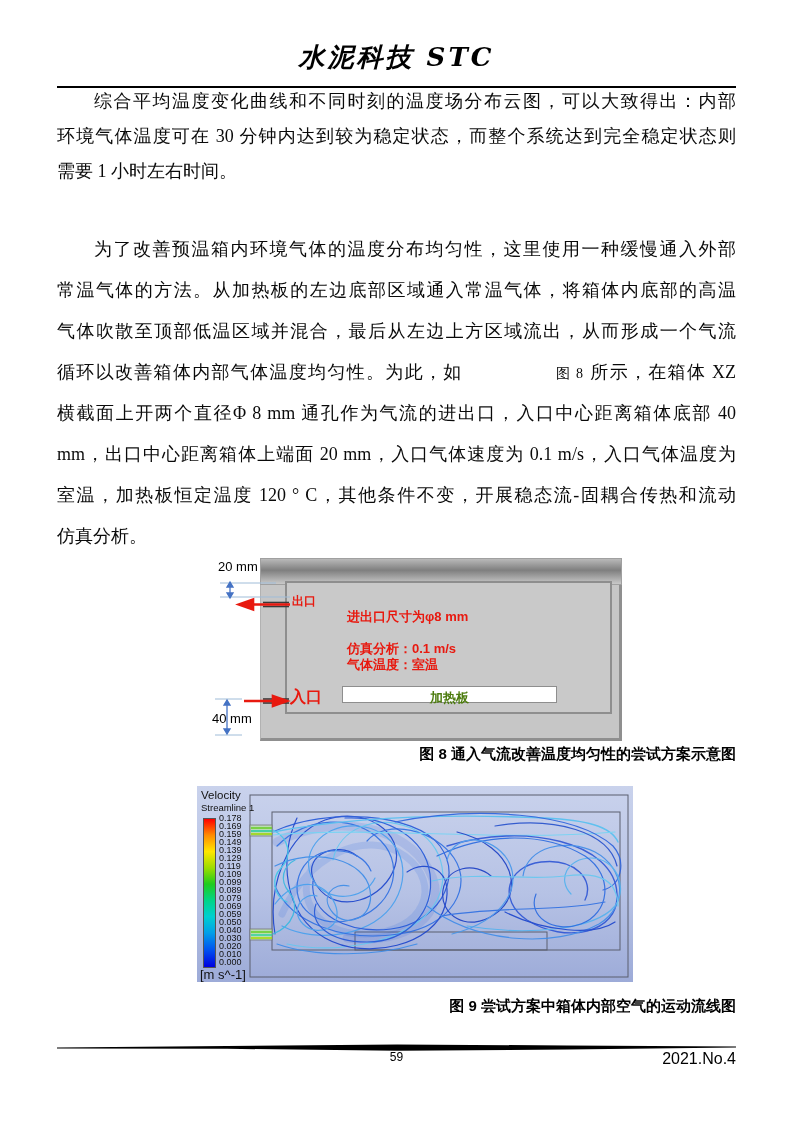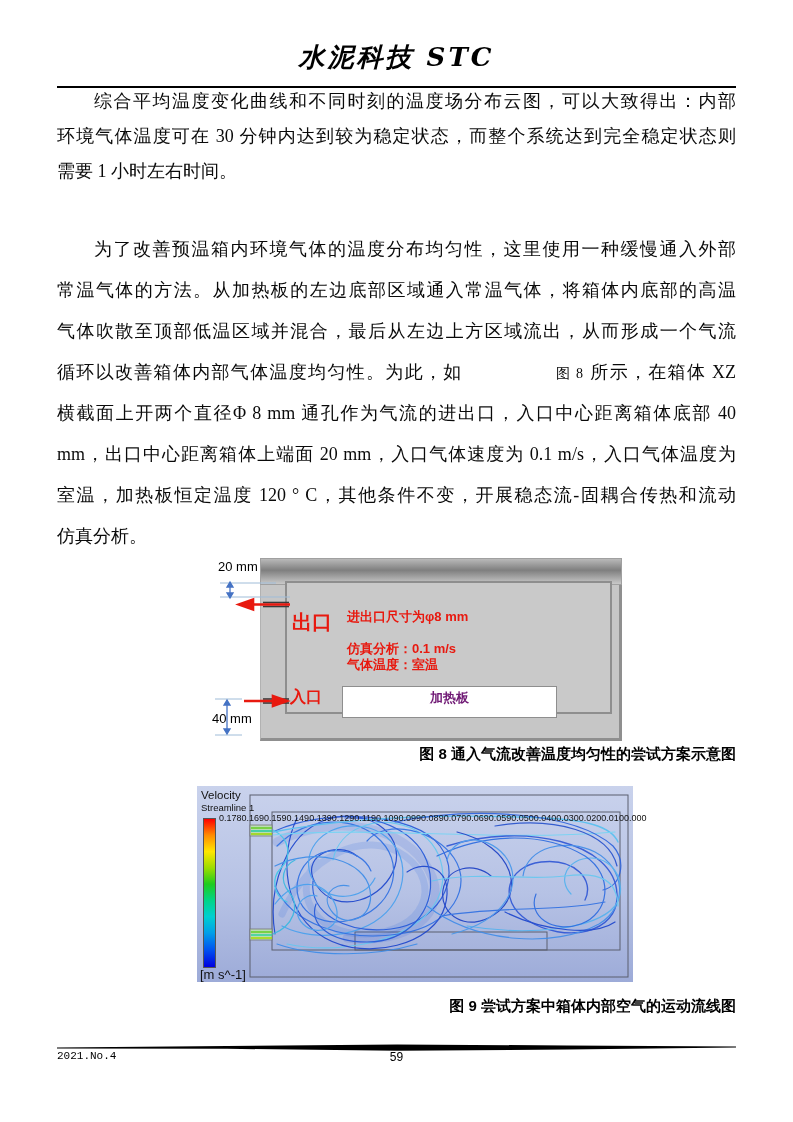--- a/index.html
+++ b/index.html
@@ -27,48 +27,48 @@
   .fig8{position:absolute;left:210px;top:553px;width:430px;height:200px;}
   .f8-outer{position:absolute;left:50px;top:5px;width:362px;height:183px;background:#c6c6c6;
     border:1px solid #b2b2b2;border-right:3px solid #8f8f8f;border-bottom:3px solid #8f8f8f;box-sizing:border-box;}
   .f8-band{position:absolute;left:50px;top:5px;width:362px;height:27px;box-sizing:border-box;
     background:linear-gradient(180deg,#b9b9b9 0%,#7f7f7f 45%,#c9c9c9 100%);border:1px solid #a0a0a0;}
   .f8-inner{position:absolute;left:75px;top:28px;width:327px;height:133px;background:#c9c9c9;
     border:2px solid #8e8e8e;box-sizing:border-box;}
   .f8-svg{position:absolute;left:0;top:0;width:430px;height:200px;}
   .f8-dim{position:absolute;font-family:"Liberation Sans","DejaVu Sans",sans-serif;font-size:13px;color:#000;}
   .f8-red{position:absolute;font-family:"Liberation Sans","DejaVu Sans",sans-serif;font-weight:bold;color:#e8190f;}
-  .f8-heater{position:absolute;left:132px;top:133px;width:215px;height:32px;background:#fff;
+  .f8-heater{position:absolute;left:132px;top:133px;width:215px;height:17px;background:#fff;
     border:1px solid #8e8e8e;box-sizing:border-box;text-align:center;font-family:"Liberation Sans",sans-serif;
-    font-weight:bold;font-size:13px;line-height:22px;color:#701a75;}
+    font-weight:bold;font-size:13px;line-height:22px;color:#4d7c0f;}
   .fig-caption{position:absolute;left:57px;width:679px;text-align:right;
     font-family:"Liberation Sans","DejaVu Sans",sans-serif;font-weight:bold;font-size:15px;color:#000;}
 
   
   .fig9{position:absolute;left:197px;top:786px;width:436px;height:196px;
     background:linear-gradient(180deg,#c9d2ec 0%,#b6c2e5 55%,#9dabd8 100%);}
   .f9-legend{position:absolute;left:4px;top:3px;font-family:"Liberation Sans","DejaVu Sans",sans-serif;
     font-size:11.5px;color:#111;line-height:12px;}
   .f9-legend-sub{position:absolute;left:4px;top:16px;font-family:"Liberation Sans",sans-serif;
     font-size:9.5px;color:#111;}
   .f9-colorbar{position:absolute;left:6px;top:32px;width:11px;height:148px;border:1px solid #555;
     background:linear-gradient(180deg,#fe0000 0%,#ff8c00 11%,#ffe600 22%,#9cdd00 33%,#1ecc1e 44%,
       #00d487 55%,#00cfd0 66%,#009fe8 77%,#0055f0 88%,#0000e0 100%);}
-  .f9-ticks{position:absolute;left:22px;top:28px;height:156px;display:flex;flex-direction:row;
+  .f9-ticks{position:absolute;left:22px;top:28px;height:156px;display:flex;flex-direction:column;
     justify-content:flex-start;}
   .cbtick{font-family:"Liberation Sans","DejaVu Sans",sans-serif;font-size:9px;line-height:8px;color:#111;}
   .f9-unit{position:absolute;left:3px;top:181px;font-family:"Liberation Sans",sans-serif;font-size:13px;color:#111;}
   .f9-svg{position:absolute;left:0;top:0;width:436px;height:196px;}
 
   
   .footer-rule{position:absolute;left:57px;top:1044px;width:679px;height:8px;}
   .page-num{position:absolute;left:57px;top:1050px;width:679px;text-align:center;
     font-family:"Liberation Sans",sans-serif;font-size:12px;color:#000;}
-  .issue{position:absolute;left:57px;top:1050px;width:679px;text-align:left;
-    font-family:Liberation Mono, monospace;font-size:11px;color:#000;}
+  .issue{position:absolute;left:57px;top:1050px;width:679px;text-align:right;
+    font-family:Liberation Sans, sans-serif;font-size:16px;color:#000;}
 </style>
 </head>
 <body>
 
 <div class="page">
 
   <div class="journal-title">水泥科技 STC</div>
   <div class="header-rule"></div>
 
   <div class="tline indent" style="top:84px">综合平均温度变化曲线和不同时刻的温度场分布云图，可以大致得出：内部</div>
@@ -119,21 +119,21 @@
       <g stroke="#e8190f" stroke-width="2.6" fill="#e8190f">
         <line x1="80" y1="51.5" x2="38" y2="51.5"></line>
         <polygon points="29,51.5 43,46.5 43,56.5"></polygon>
         <line x1="34" y1="148" x2="68" y2="148"></line>
         <polygon points="77,148 63,143 63,153"></polygon>
       </g>
     </svg>
 
     <div class="f8-dim" style="left:8px;top:6px">20 mm</div>
     <div class="f8-dim" style="left:2px;top:158px">40 mm</div>
-    <div class="f8-red" style="left:82px;top:56px;font-size:20px">出口</div>
+    <div class="f8-red" style="left:82px;top:40px;font-size:12px">出口</div>
     <div class="f8-red" style="left:80px;top:134px;font-size:16px">入口</div>
     <div class="f8-red" style="left:137px;top:55px;font-size:13px">进出口尺寸为φ8 mm</div>
     <div class="f8-red" style="left:137px;top:87px;font-size:13px">仿真分析：0.1 m/s</div>
     <div class="f8-red" style="left:137px;top:103px;font-size:13px">气体温度：室温</div>
   </div>
   <div class="fig-caption" style="top:745px">图 8 通入气流改善温度均匀性的尝试方案示意图</div>
 
   <div class="fig9">
     <svg class="f9-svg" viewBox="0 0 436 196">
 

